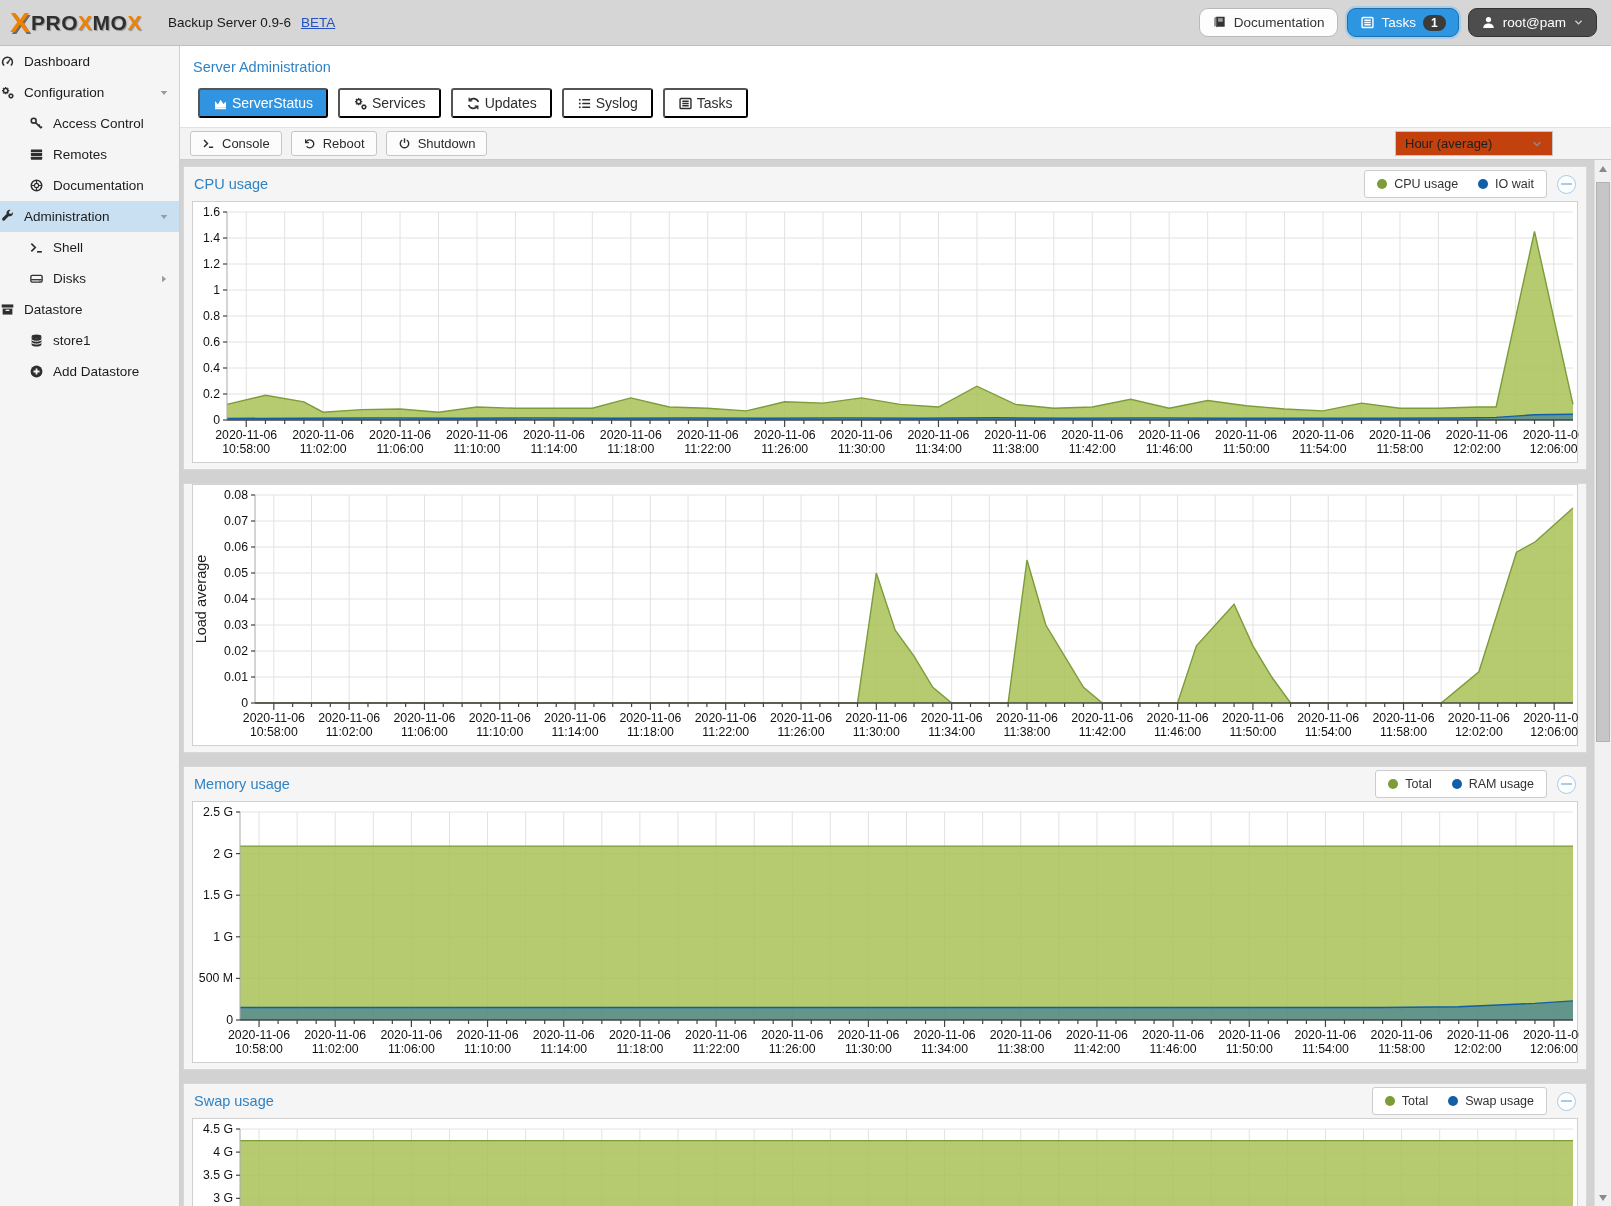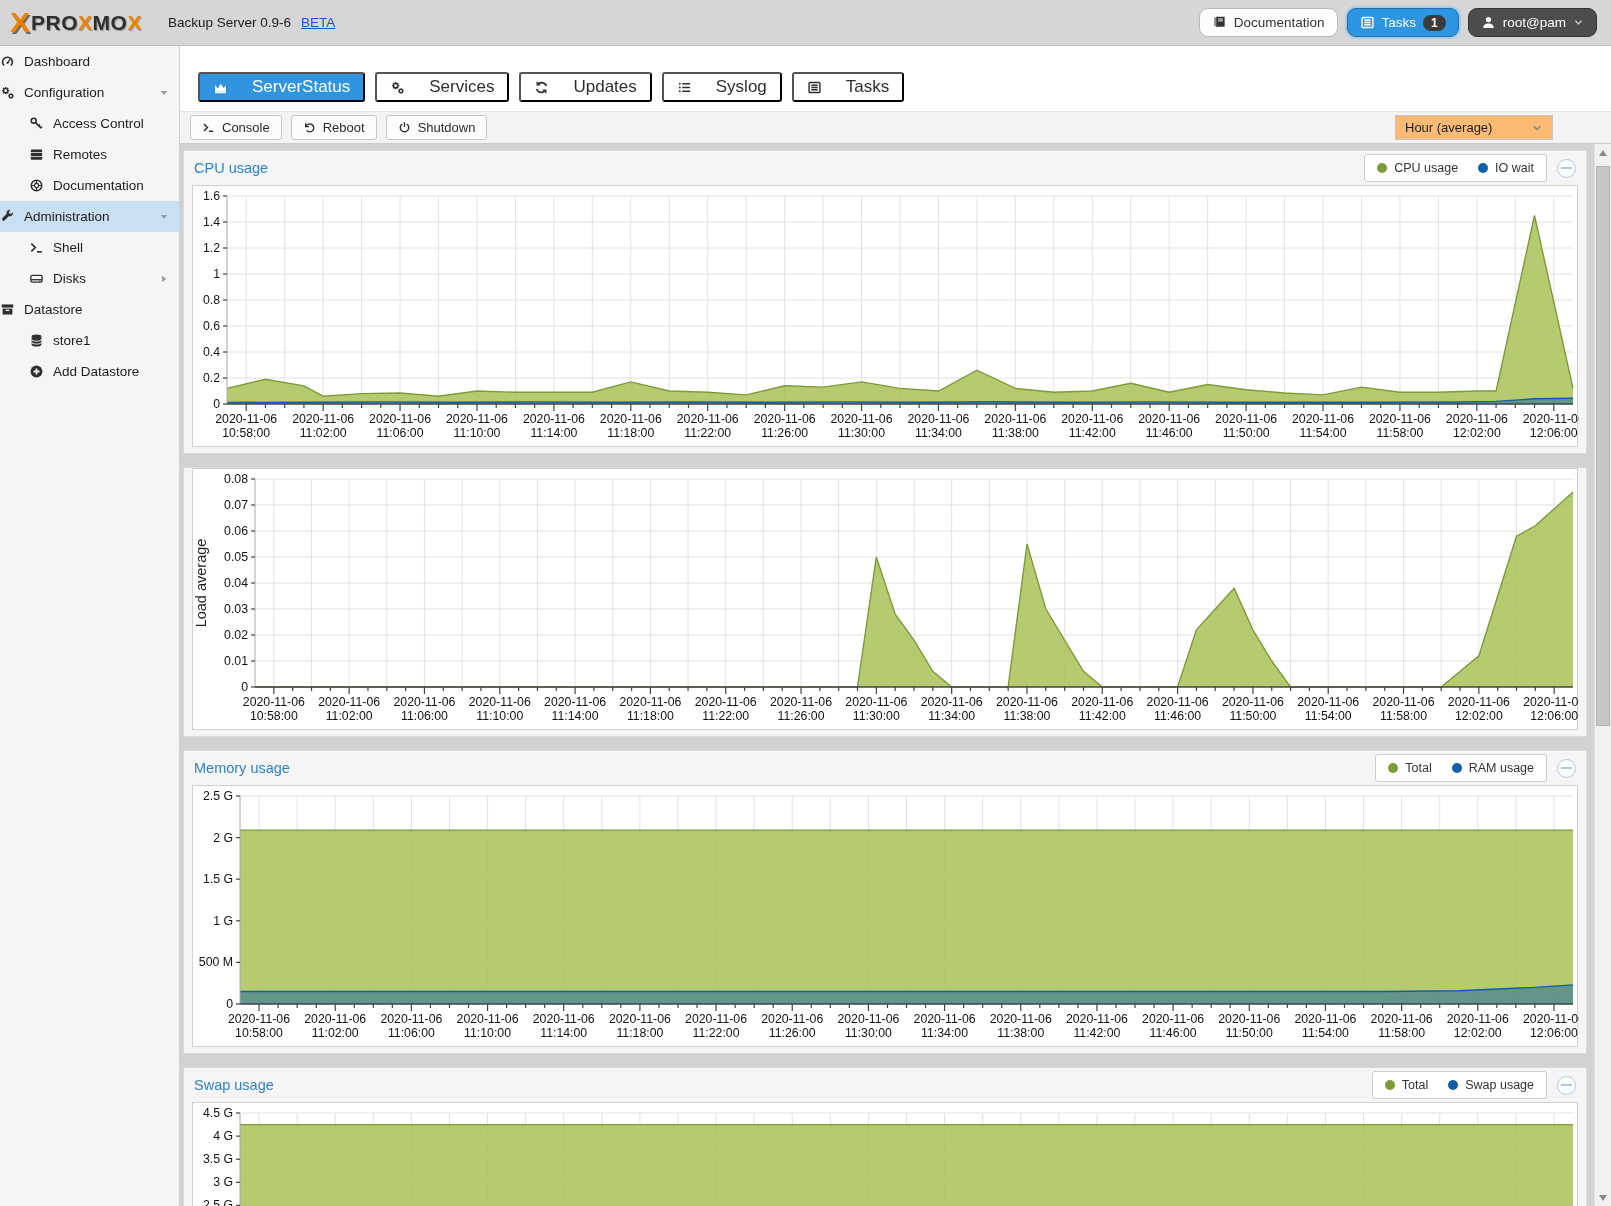--- a/index.html
+++ b/index.html
@@ -32,29 +32,29 @@
              position:relative;font-size:13.5px;color:#1c1c1c;}
   .side-item.lvl1{padding-left:29px;}
   .side-item.selected{background:#c9dff2;}
   .side-item .icon{width:15px;height:15px;color:#2e2e2e;flex:none;}
   .side-item .arrow{position:absolute;right:9px;width:12px;height:12px;color:#9a9a9a;}
   
   .content{flex:1;display:flex;flex-direction:column;min-width:0;}
   .content-head{background:#fff;padding:13px 0 0 13px;}
   .page-title{color:#2f83c5;font-size:14.5px;}
   .tabs{display:flex;gap:10px;margin:13px 0 9px 5px;}
-  .tab{display:inline-flex;align-items:center;gap:24px;height:30px;padding:0 13px;border-radius:3px;
-       font-size:17px;color:#2e2e2e;cursor:pointer;background:transparent;}
+  .tab{display:inline-flex;align-items:center;gap:4px;height:30px;padding:0 13px;border-radius:3px;
+       font-size:14px;color:#2e2e2e;cursor:pointer;background:transparent;}
   .tab.active{background:#3094e0;color:#fff;}
   .toolbar{height:33px;background:#f3f3f3;border-top:1px solid #e2e2e2;border-bottom:1px solid #cccccc;
            display:flex;align-items:center;padding:0 10px;gap:9px;box-sizing:border-box;}
   .tbtn{display:inline-flex;align-items:center;gap:7px;height:25px;padding:0 11px;background:#fcfcfc;
         border:1px solid #c6c6c6;border-radius:3px;font-size:13px;cursor:pointer;color:#2b2b2b;}
   .tbtn .icon{width:13px;height:13px;}
-  .combo{margin-left:auto;margin-right:48px;width:158px;height:25px;background:#fdba74;border:1px solid #c6c6c6;
+  .combo{margin-left:auto;margin-right:48px;width:158px;height:25px;background:#c2410c;border:1px solid #c6c6c6;
          display:flex;align-items:center;justify-content:space-between;padding:0 9px;font-size:13px;
          cursor:pointer;box-sizing:border-box;color:#1f1f1f;}
   .combo .chev{width:12px;height:12px;color:#8a8a8a;display:inline-flex;}
   
   .panels{flex:1;padding:6px 24px 0 3px;position:relative;overflow:hidden;}
   .panel{background:#f5f5f5;border:1px solid #d8d8d8;margin-bottom:13px;}
   .panel-head{height:34px;display:flex;align-items:center;padding:0 10px;gap:10px;}
   .panel-title{color:#2f83c5;font-size:14.5px;margin-right:auto;}
   .legend{display:flex;align-items:center;gap:20px;background:#fff;border:1px solid #ccc;border-radius:3px;
           padding:6px 12px;font-size:12.5px;color:#333;}
@@ -220,20 +220,21 @@
           <span class="icon"><svg viewBox="0 0 16 16">
               <circle cx="8" cy="8" r="6.3" fill="currentColor"></circle>
               <path d="M8 4.8v6.4M4.8 8h6.4" stroke="#f5f5f5" stroke-width="1.9"></path>
             </svg></span>
           <span>Add Datastore</span>
         </div>
       </nav>
 
     <div class="content">
       <div class="content-head">
+        <div class="page-title">Server Administration</div>
         <div class="tabs" id="tabs">
             <button class="tab active">
               <span class="icon">
                 <svg viewBox="0 0 16 16" fill="currentColor">
                   <path d="M2.2 12.6V5.4L5.2 9l2.9-5 3.1 4.4 2.6-2.6v6.8z"></path>
                   <path d="M2.2 13.4h11.6" stroke="currentColor" stroke-width="1.4"></path>
                 </svg>
               </span>
               <span>ServerStatus</span>
             </button>

